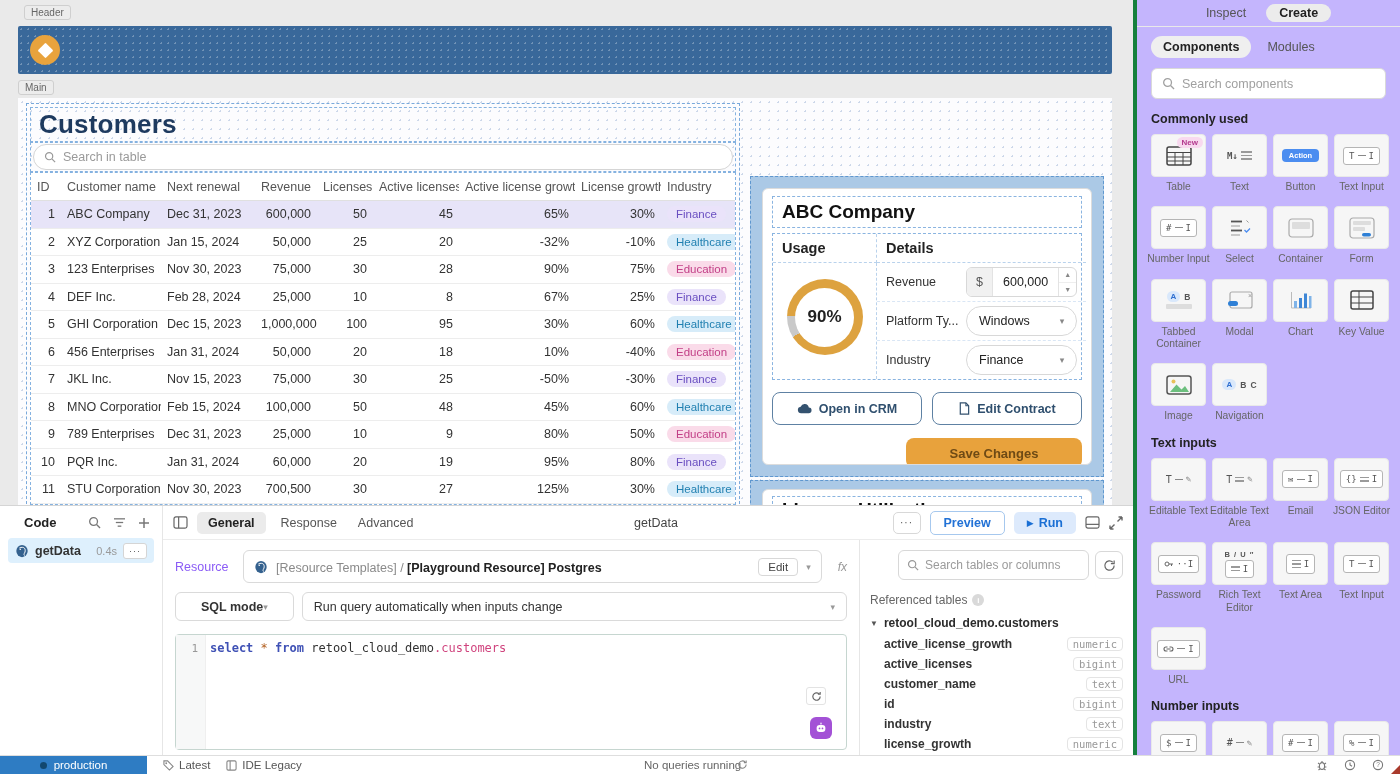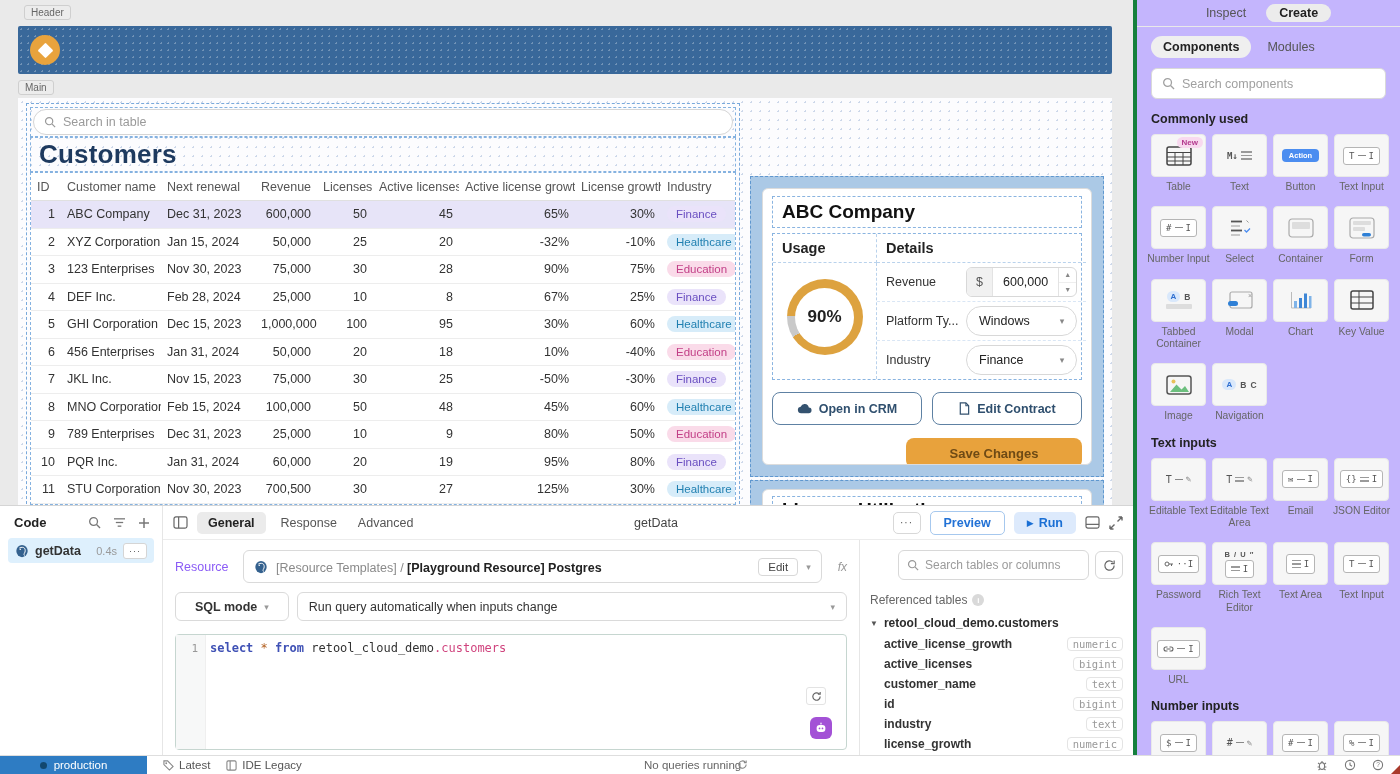--- a/index.html
+++ b/index.html
@@ -74,21 +74,21 @@
   .dw-save-row { margin-top:13px; display:flex; justify-content:flex-end; }
   #save-btn { width:176px; height:30px; background:var(--save_button,#e8a23c); border:none; border-radius:8px; color:#6e4a15; font-size:13px; font-weight:600; cursor:pointer; font-family:inherit; }
 
   #license-widget { position:absolute; left:732px; top:382px; width:354px; height:140px; background:var(--container_band,#abc9e6); border:1px dashed var(--selection_blue,#5f97cf); padding:8px 11px; }
   .lw-panel { background:#fff; border:1px solid #dcdcdc; border-radius:6px 6px 0 0; height:100%; padding:6px 9px; }
   .lw-title { border:1px dashed #8ab4e0; padding:2px 9px; font-size:19px; font-weight:700; color:#111; }
 
   
   #bottom-panel { position:absolute; left:0; top:505px; width:1133px; height:250px; background:#fff; border-top:1px solid #d5d5d5; display:flex; }
   #code-panel { width:215px; border-right:1px solid #e6e6e6; }
-  .cp-header { display:flex; align-items:center; padding:9px 12px 5px 14px; gap:12px; }
+  .cp-header { display:flex; align-items:center; padding:9px 12px 5px 14px; gap:12px;margin-left:10px; }
   .cp-title { font-size:13px; font-weight:700; color:#222; flex:1; }
   .cp-icon { color:#777; display:flex; cursor:pointer; }
   .cp-item { margin:3px 8px; height:25px; background:#def0fd; border-radius:4px; display:flex; align-items:center; padding:0 7px; gap:6px; cursor:pointer; }
   .cp-item-name { font-size:12.5px; font-weight:600; color:#333; flex:1; }
   .cp-item-time { font-size:11px; color:#999; }
   .cp-more { width:24px; height:16px; background:#fff; border:1px solid #d5d5d5; border-radius:3px; display:flex; align-items:center; justify-content:center; font-size:9px; color:#555; letter-spacing:1px; cursor:pointer; }
 
   #query-section { flex:1; display:flex; flex-direction:column; }
   .qp-toolbar { height:34px; display:flex; align-items:center; padding:0 10px; gap:9px; border-bottom:1px solid #ececec; }
   .qp-tab { font-size:12.5px; color:#555; padding:4px 6px; cursor:pointer; }
@@ -104,21 +104,21 @@
   #query-editor { width:697px; border-right:1px solid #e6e6e6; padding:10px 12px; position:relative; }
   .qe-row { display:flex; align-items:center; gap:10px; }
   .qe-label { width:58px; font-size:12.5px; color:#8b5cf6; flex-shrink:0; }
   .res-box { flex:1; height:33px; border:1px solid #dadada; border-radius:6px; display:flex; align-items:center; padding:0 10px; gap:8px; background:#fff; }
   .res-gray { font-size:12.5px; color:#8a8a8a; }
   .res-bold { font-size:12.5px; color:#222; font-weight:700; }
   .res-spacer { flex:1; }
   .edit-chip { border:1px solid #d8d8d8; border-radius:4px; padding:2px 9px; font-size:11.5px; color:#444; cursor:pointer; }
   .fx { font-size:12px; color:#999; font-style:italic; margin-left:6px; }
   .qe-row2 { margin-top:9px; display:flex; gap:8px; }
-  .mode-box { height:29px; border:1px solid #dadada; border-radius:6px; padding:0 19px; display:flex; align-items:center; gap:7px; font-size:12.5px; font-weight:600; color:#333; background:#fff; cursor:pointer; }
+  .mode-box { height:29px; border:1px solid #dadada; border-radius:6px; padding:0 25px; display:flex; align-items:center; font-size:12.5px; font-weight:600; color:#333; background:#fff; cursor:pointer; }
   .auto-box { flex:1; height:29px; border:1px solid #dadada; border-radius:6px; padding:0 11px; display:flex; align-items:center; justify-content:space-between; font-size:12.5px; color:#333; background:#fff; cursor:pointer; }
   .caret-s { font-size:9px; color:#999; }
   .editor-box { margin-top:13px; height:116px; border:1px solid #c6d6d0; border-radius:4px; display:flex; background:#fff; position:relative; }
   .gutter { width:30px; background:#f7f8f8; border-right:1px solid #efefef; text-align:right; padding:7px 7px 0 0; font-family:"DejaVu Sans Mono",monospace; font-size:11px; color:#999; }
   .codeline { padding:6px 4px; font-family:"DejaVu Sans Mono",monospace; font-size:12px; white-space:pre; }
   .codeline .kw { color:#3f51b5; font-weight:600; }
   .codeline .op { color:#b25f1f; }
   .codeline .tbl { color:#333; }
   .codeline .col { color:#d0447e; }
   .ed-refresh { position:absolute; right:20px; bottom:44px; width:20px; height:18px; border:1px solid #e3e3e3; border-radius:3px; }
@@ -196,31 +196,31 @@
       <div id="logo-circle">
           <span id="logo-diamond"></span>
         </div>
     </div>
 
     <span class="region-tag" id="tag-main">Main</span>
 
     <div id="artboard">
 
       <div id="table-widget">
+        <div class="tw-box tw-title-box">
+          <span id="table-title">Customers</span>
+        </div>
         <div class="tw-box tw-search-box">
           <div class="tw-search-inner">
             <svg viewBox="0 0 14 14" width="12" height="12">
                 <circle cx="6" cy="6" r="4.2" fill="none" stroke="#999" stroke-width="1.4"></circle>
                 <line x1="9.2" y1="9.2" x2="13" y2="13" stroke="#999" stroke-width="1.4"></line>
               </svg>
             <input readonly="" placeholder="Search in table" style="">
           </div>
-        </div>
-        <div class="tw-box tw-title-box">
-          <span id="table-title">Customers</span>
         </div>
         <div class="tw-box tw-table-box">
           <div class="t-head">
             <span class="c">ID</span>
             <span class="c">Customer name</span>
             <span class="c">Next renewal</span>
             <span class="c num">Revenue</span>
             <span class="c num">Licenses</span>
             <span class="c num">Active licenses</span>
             <span class="c num">Active license growth</span>

